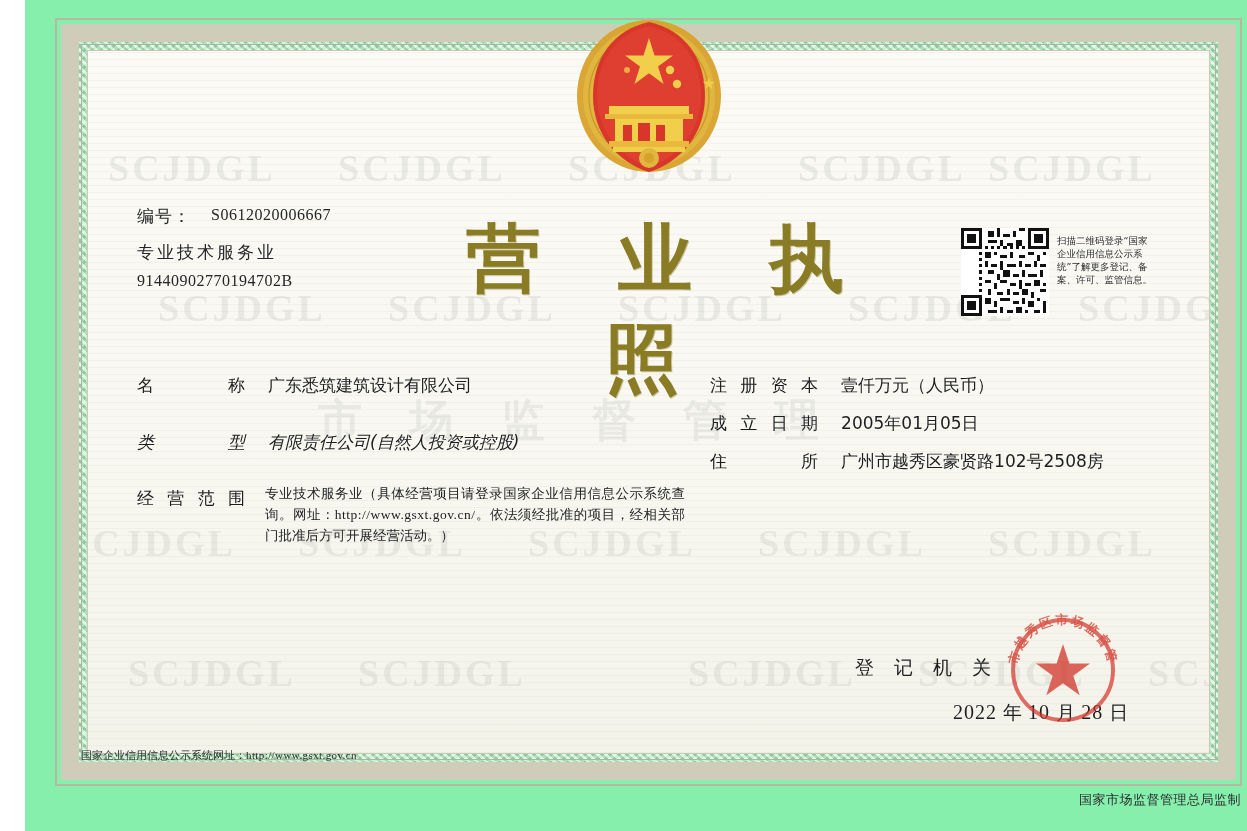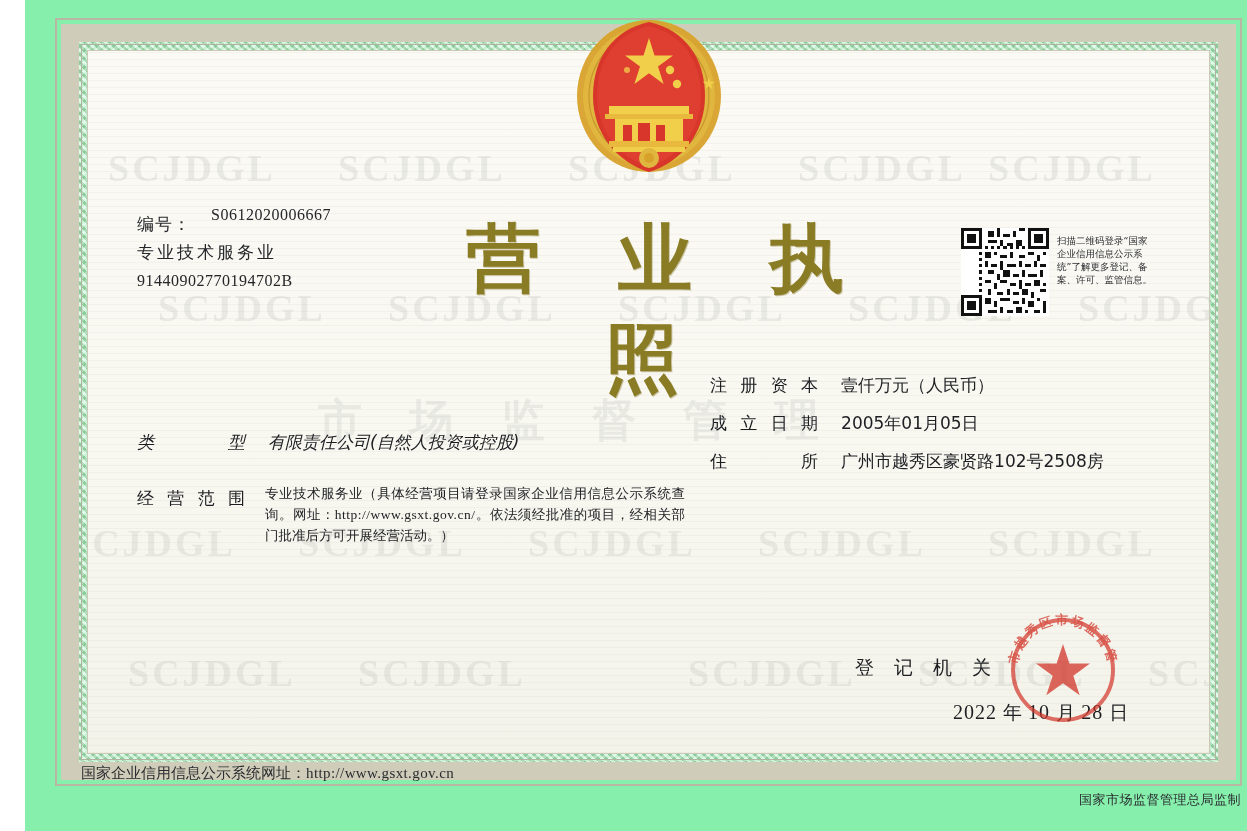--- a/index.html
+++ b/index.html
@@ -235,23 +235,23 @@
   .seal {
     position: absolute;
     left: 972px; top: 604px;
     width: 132px; height: 132px;
     opacity: 0.82;
   }
 
   
   .footer-left {
     position: absolute;
-    left: 56px; top: 764px;
-    font-family: "DejaVu Sans", sans-serif;
-    font-size: 15px;
+    left: 56px; top: 748px;
+    font-family: "DejaVu Sans", sans-serif;
+    font-size: 11px;
     color: #2a2c30;
   }
   .footer-left .url {
     font-family: "Liberation Serif", serif;
     letter-spacing: 0.4px;
   }
   .footer-right {
     position: absolute;
     right: 30px; top: 791px;
     font-family: "DejaVu Sans", sans-serif;
@@ -293,21 +293,21 @@
 
       <div class="wm" style="left:40px;  top:600px;">SCJDGL</div>
       <div class="wm" style="left:270px; top:600px;">SCJDGL</div>
       <div class="wm" style="left:600px; top:600px;">SCJDGL</div>
       <div class="wm" style="left:830px; top:600px;">SCJDGL</div>
       <div class="wm" style="left:1060px;top:600px;">SCJDGL</div>
 
       <div class="wm-cn" style="left:230px; top:340px;">市 场 监 督 管 理</div>
     </div>
 
-    <div class="no-label" style="top:162px; left:49px;text-align:right;">编号：</div>
+    <div class="no-label" style="top:154px; left:49px;text-align:right;">编号：</div>
     <div class="no-value" style="top:155px; left:123px;">S0612020006667</div>
     <div class="uscc-label" style="top:190px; left:49px;">专业技术服务业</div>
     <div class="uscc-value" style="top:221px; left:49px;">91440902770194702B</div>
 
     <div class="title" style="left:317px; top:159px;">营 业 执 照</div>
 
     <div class="qr" style="left:873px; top:177px;">
       <svg width="88" height="88" viewBox="0 0 29 29" shape-rendering="crispEdges">
         <rect width="29" height="29" fill="#ffffff"></rect>
         <g fill="#111111">
@@ -405,20 +405,24 @@
           <rect x="15" y="27" width="2" height="1"></rect>
             <rect x="18" y="26" width="2" height="2"></rect>
           <rect x="21" y="27" width="1" height="1"></rect>
             <rect x="24" y="27" width="2" height="1"></rect>
           <rect x="27" y="26" width="1" height="2"></rect>
         </g>
       </svg>
     </div>
     <div class="qr-note" style="left:969px; top:183px;">扫描二维码登录“国家企业信用信息公示系统”了解更多登记、备案、许可、监管信息。</div>
 
+    <div class="field" style="left:49px; top:323px;">
+      <span class="f-label lbl-5">名　　　称</span>
+      <span class="f-value" style="margin-left:18px;">广东悉筑建筑设计有限公司</span>
+    </div>
 
     <div class="field" style="left:49px; top:380px;font-style:italic;">
       <span class="f-label lbl-5">类　　　型</span>
       <span class="f-value" style="margin-left:18px;">有限责任公司(自然人投资或控股)</span>
     </div>
 
 
     <div class="field" style="left:49px; top:436px;">
       <span class="f-label lbl-5">经 营 范 围</span>
     </div>

